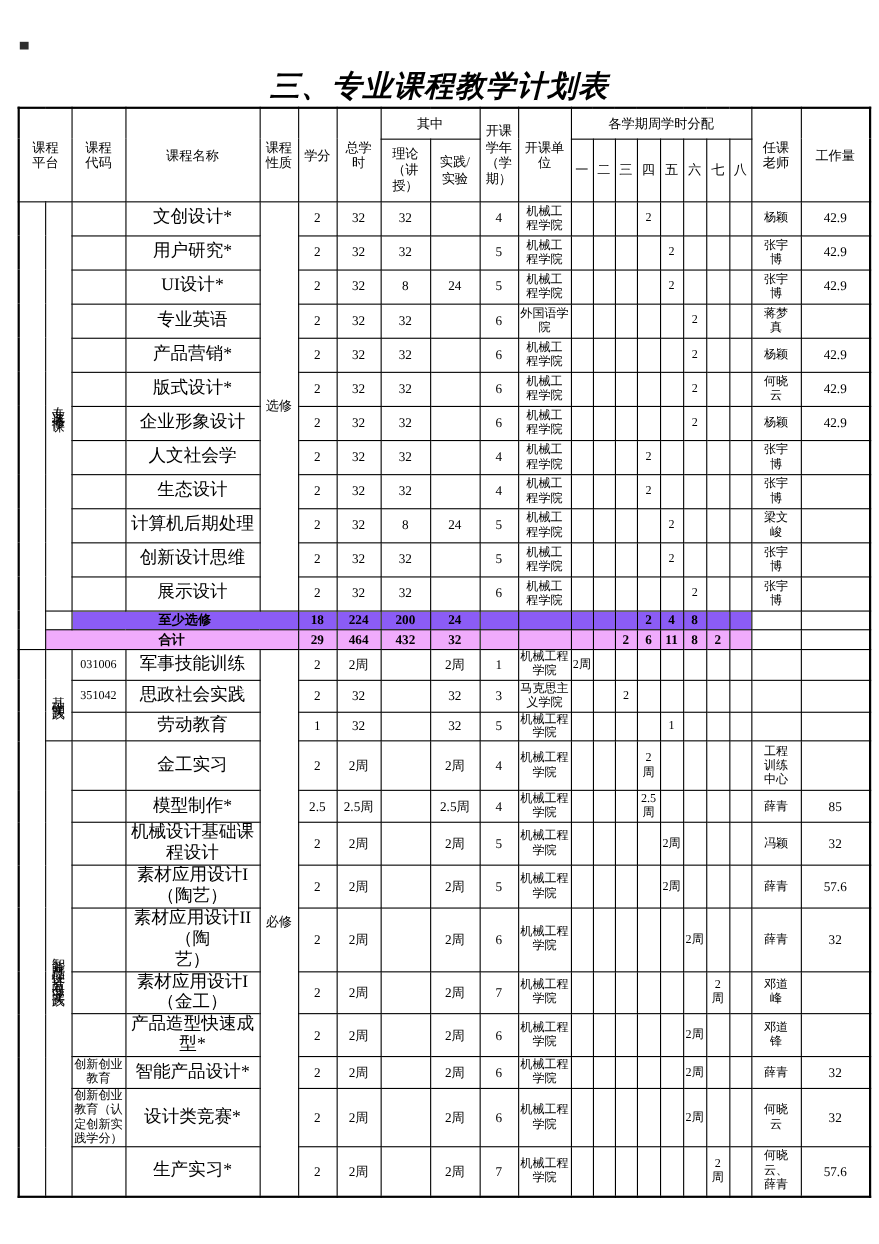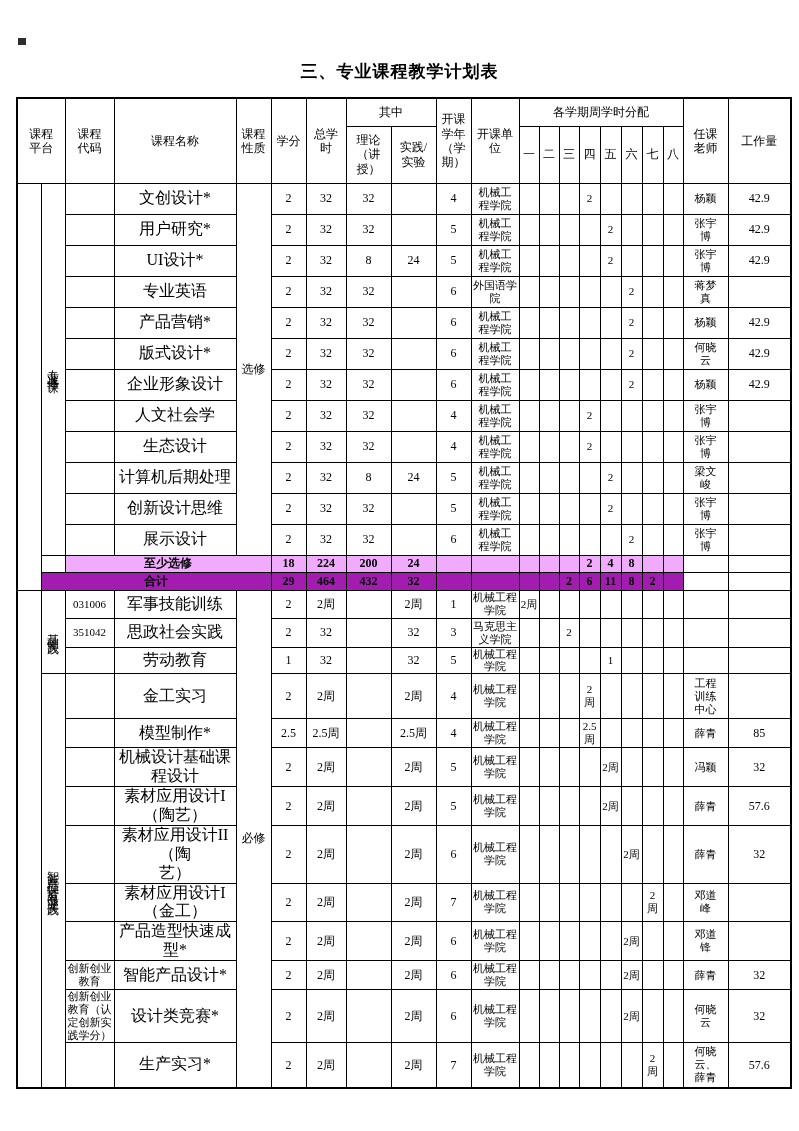--- a/index.html
+++ b/index.html
@@ -1,32 +1,32 @@
 <!DOCTYPE html>
 <html><head>
 <meta charset="utf-8">
 <style>
   html,body { margin:0; padding:0; background:#fff; }
   body { width:799px; height:1131px; position:relative; color:#000;
          font-family:"Liberation Serif","DejaVu Serif",serif; }
   .sheet { position:absolute; inset:0; }
   .artifact { position:absolute; left:18px; top:38px; width:8px; height:7px; background:#2e2e2e; }
   .title { position:absolute; top:60px; left:0; width:100%; margin:0; text-align:center;
-           font-size:17px; font-weight:bold; letter-spacing:1px; }
+           font-size:27px; font-weight:bold; letter-spacing:1px;font-style:italic; }
   table.plan { position:absolute; left:16px; top:97px; width:774px;
                border-collapse:collapse; table-layout:fixed; border:2px solid #000; }
   th,td { border:1px solid #000; padding:0 1px; text-align:center; vertical-align:middle;
           white-space:pre-line; overflow:hidden; font-weight:normal;
           font-size:12px; line-height:1.18; }
   thead tr.h1 { height:28px; }
   thead tr.h2 { height:57px;padding-left:40px; }
   td.small { font-size:11px; }
   td.name { font-size:16px; }
-  .green  { background:#f0abfc; }
-  .yellow { background:#a21caf; }
+  .green  { background:#8b5cf6; }
+  .yellow { background:#f0abfc; }
   .sumlab { font-weight:bold; }
   .vert { writing-mode:vertical-rl; text-orientation:upright; display:inline-block;
           font-size:12px; letter-spacing:3px; line-height:1; }
 </style>
 </head>
 <body>
 
 <div class="sheet">
   <div class="artifact"></div>
   <h1 class="title">三、专业课程教学计划表</h1>

